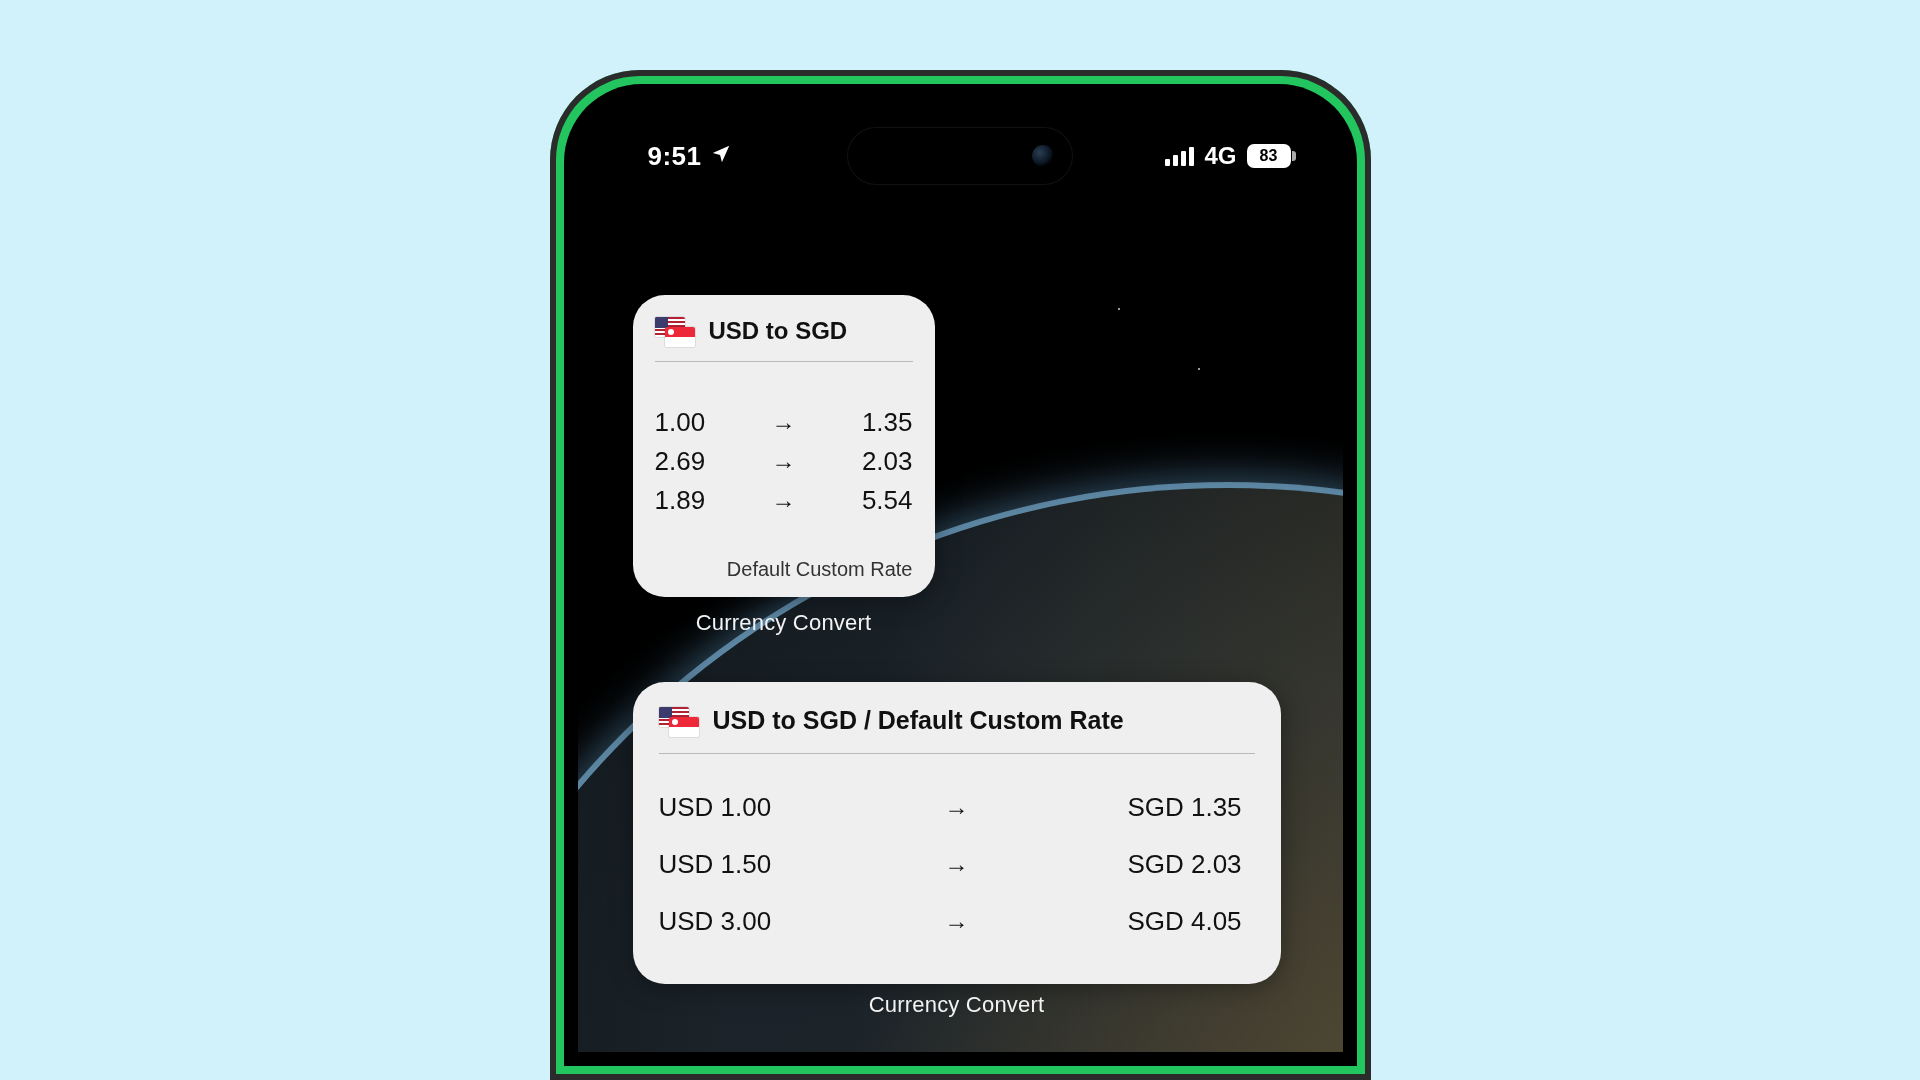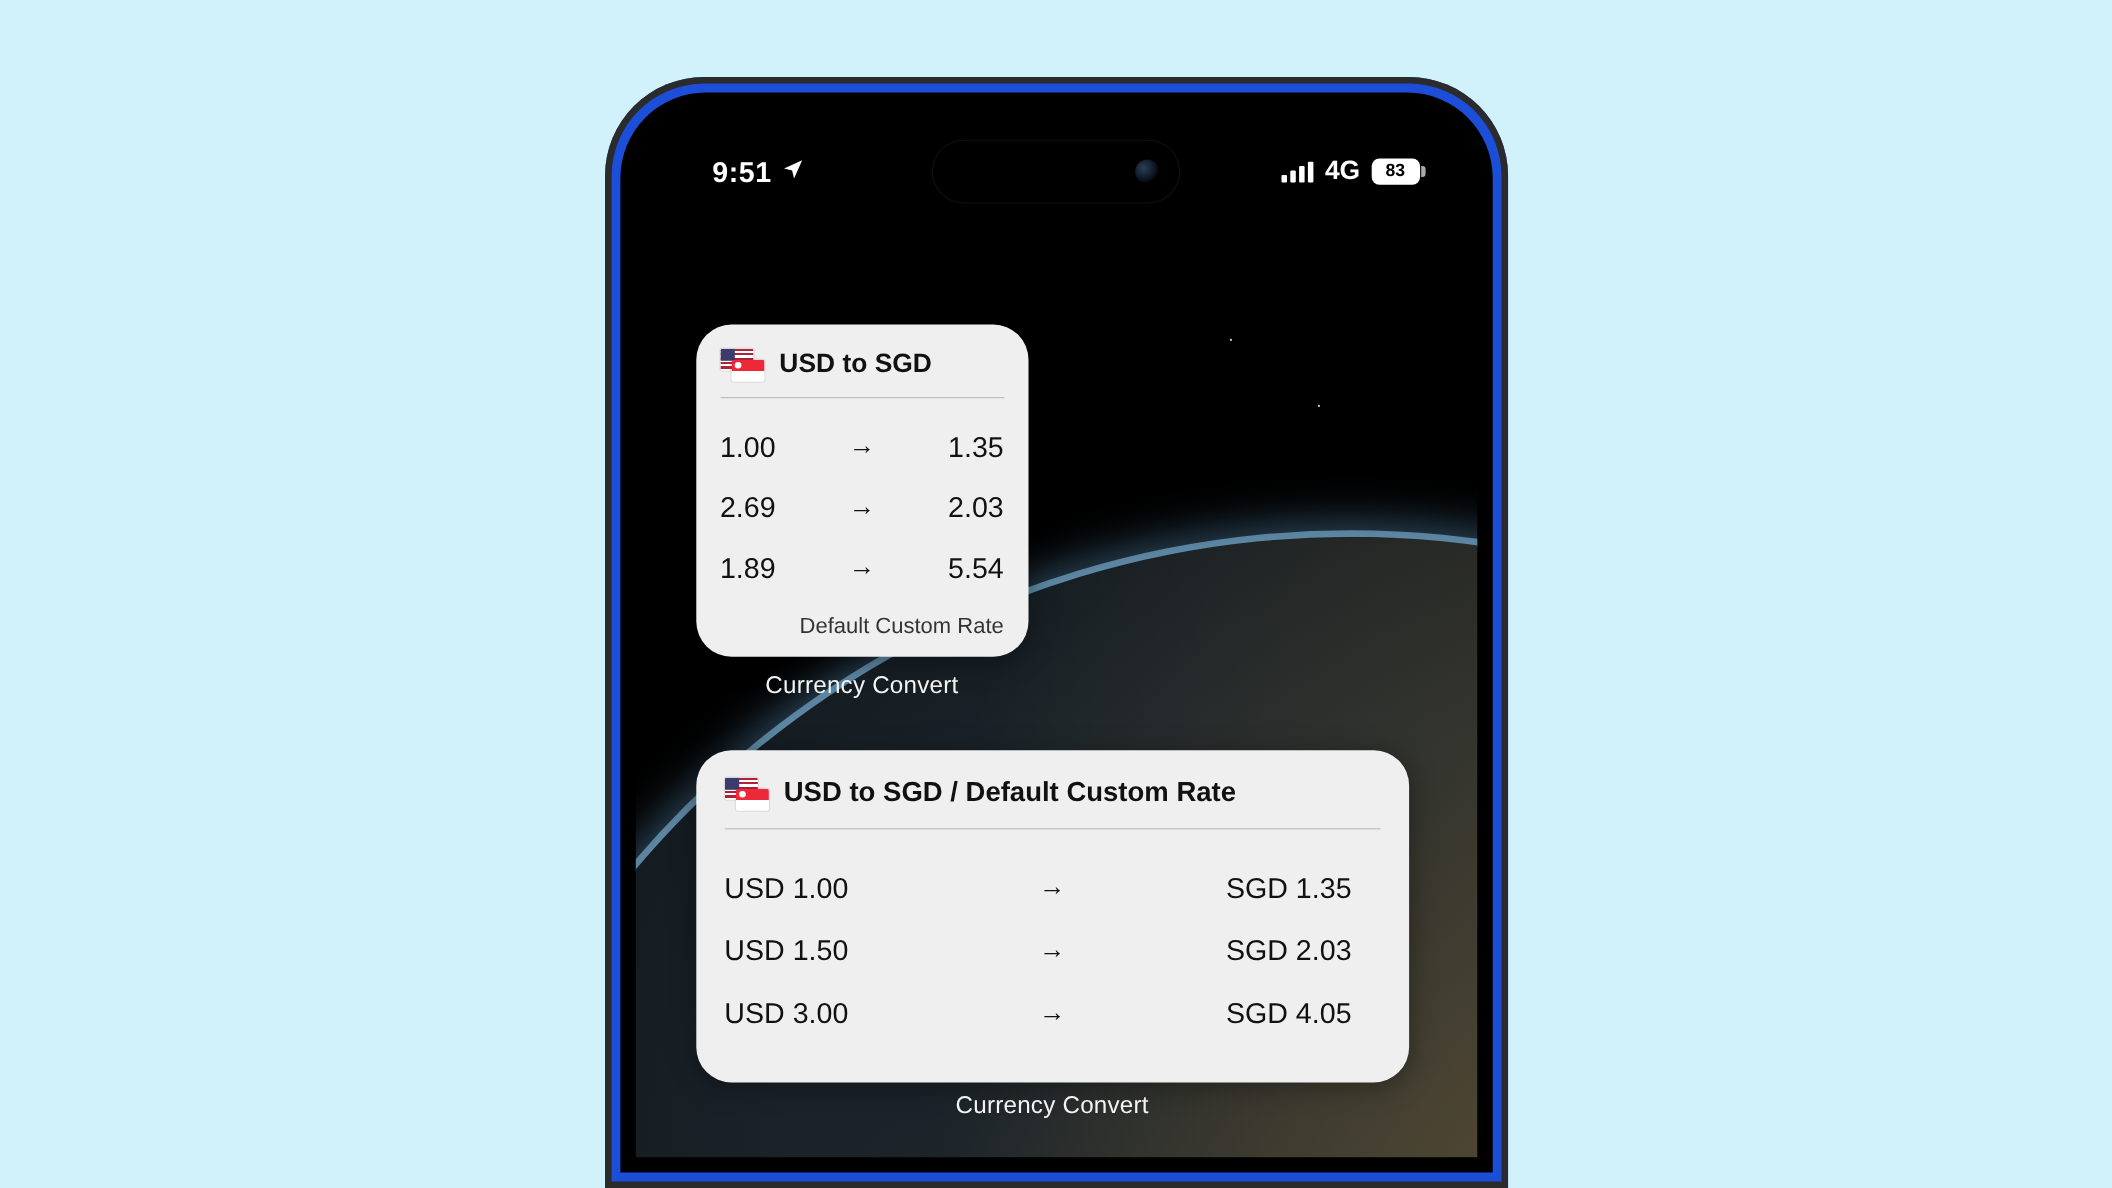--- a/index.html
+++ b/index.html
@@ -5,21 +5,21 @@
   * { box-sizing: border-box; margin: 0; padding: 0; }
   html, body { width: 1920px; height: 1080px; overflow: hidden; font-family: -apple-system, "Helvetica Neue", Helvetica, Arial, sans-serif; }
   body { background: #d2f2fb; display: flex; align-items: flex-start; justify-content: center; }
 
   
   .phone {
     position: relative;
     margin-top: 70px;
     width: 821px;   
     height: 1010px; 
-    background: #1d4ed8;
+    background: #22c55e;
     border-radius: 90px 90px 0 0;
     box-shadow: inset 0 0 0 6px #2b2b2b;
     overflow: hidden;
   }
   .phone-inner {
     position: absolute;
     inset: 14px;
     border-radius: 78px 78px 0 0;
     background: #000;
     overflow: hidden;
@@ -159,28 +159,28 @@
   .flag.sg { top:10px; left:10px; }
   .flag-us-bg { width:100%; height:100%;
     background: repeating-linear-gradient(#b22234 0, #b22234 2px, #fff 2px, #fff 4px); position:relative;}
   .flag-us-bg::before{content:""; position:absolute; top:0; left:0; width:13px; height:11px; background:#3c3b6e;}
   .flag-sg-bg { width:100%; height:100%;
     background: linear-gradient(#ed2939 0, #ed2939 50%, #fff 50%, #fff 100%); position:relative;}
   .flag-sg-bg::before{content:""; position:absolute; left:3px; top:2px; width:6px; height:6px; border-radius:50%;
     background:#fff; box-shadow: 2px 0 0 #ed2939;}
 
   .w-body { flex:1; display:flex; flex-direction:column; justify-content:center; gap: 26px; padding-top: 10px; }
-  .w-body.sm { gap: 24px; }
+  .w-body.sm { gap: 8px; }
   .row { display:flex; align-items:center; justify-content:space-between; font-size: 26px; }
   .row .arrow { font-size: 24px; font-weight:500; }
   .row-lg { font-size: 26px; }
   .left-col { min-width: 72px; text-align:left; }
   .right-col { min-width: 72px; text-align:right; }
   .left-col-lg { min-width: 140px; text-align:left; }
-  .right-col-lg { min-width: 140px; text-align:left; }
+  .right-col-lg { min-width: 140px; text-align:center; }
 
   .w-foot { text-align:right; font-size: 20px; color:#333; padding-top: 8px; }
 </style>
 </head>
 <body>
 
 <div class="phone">
 
   <div class="phone-inner">
     <div class="screen">

